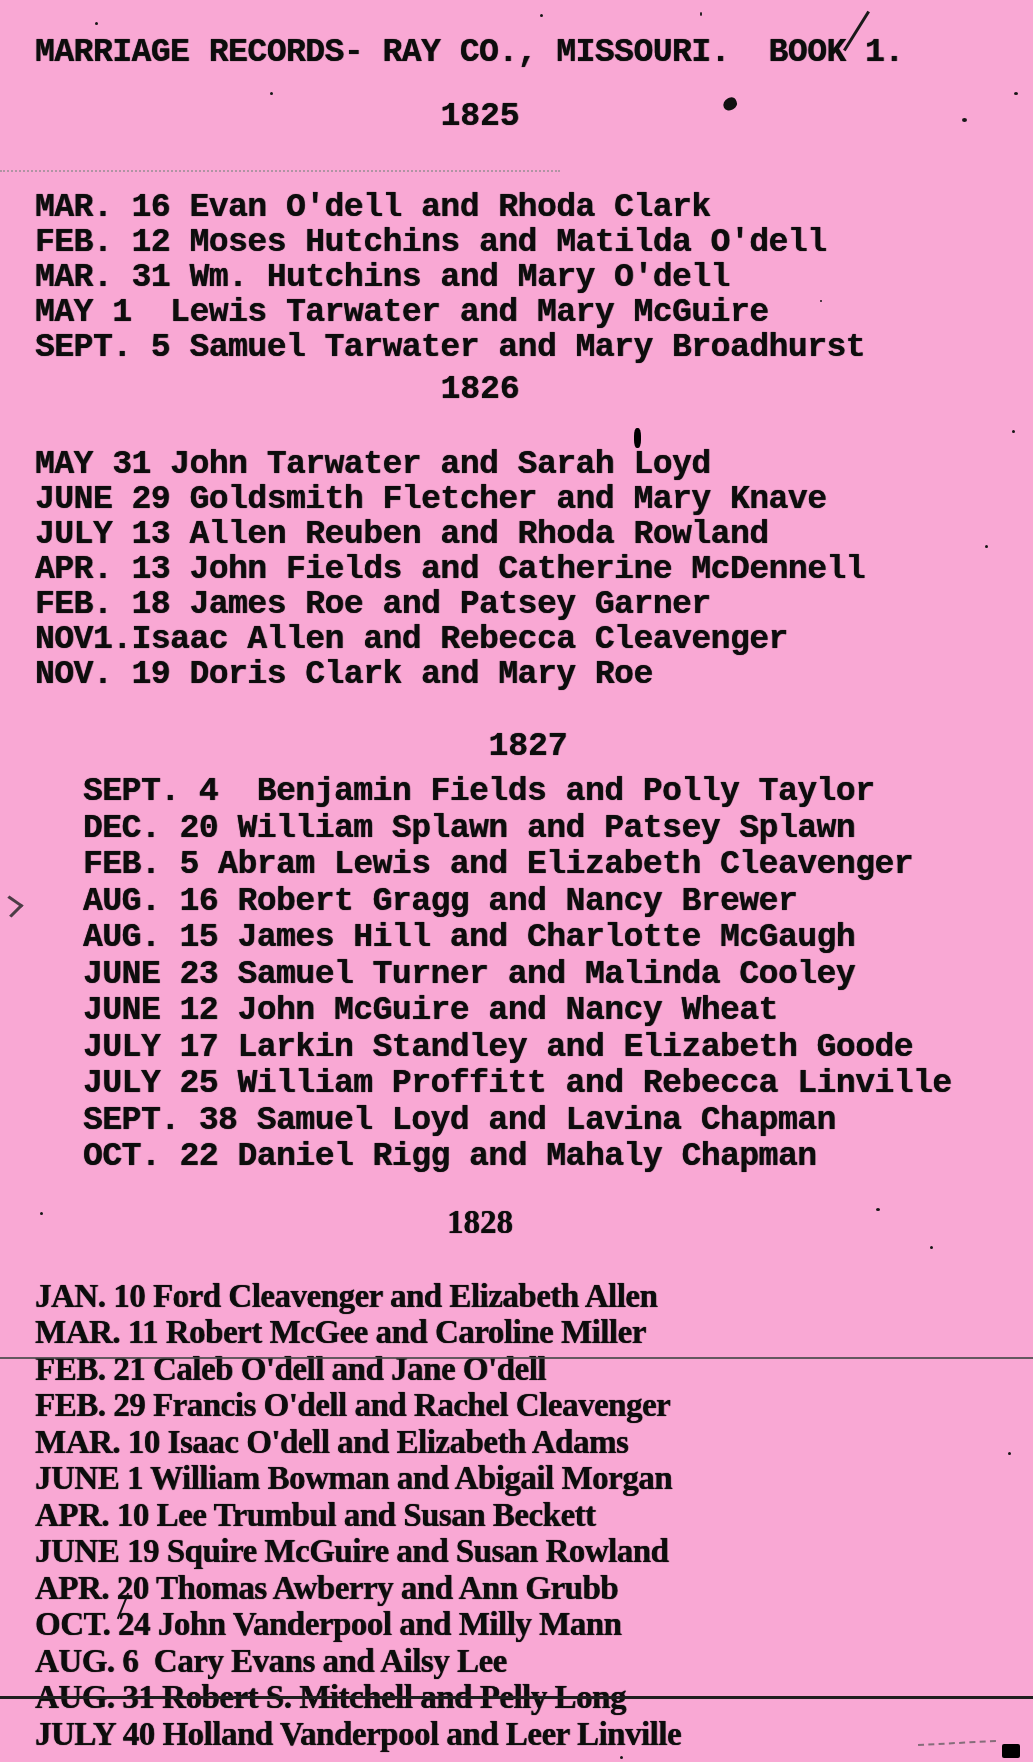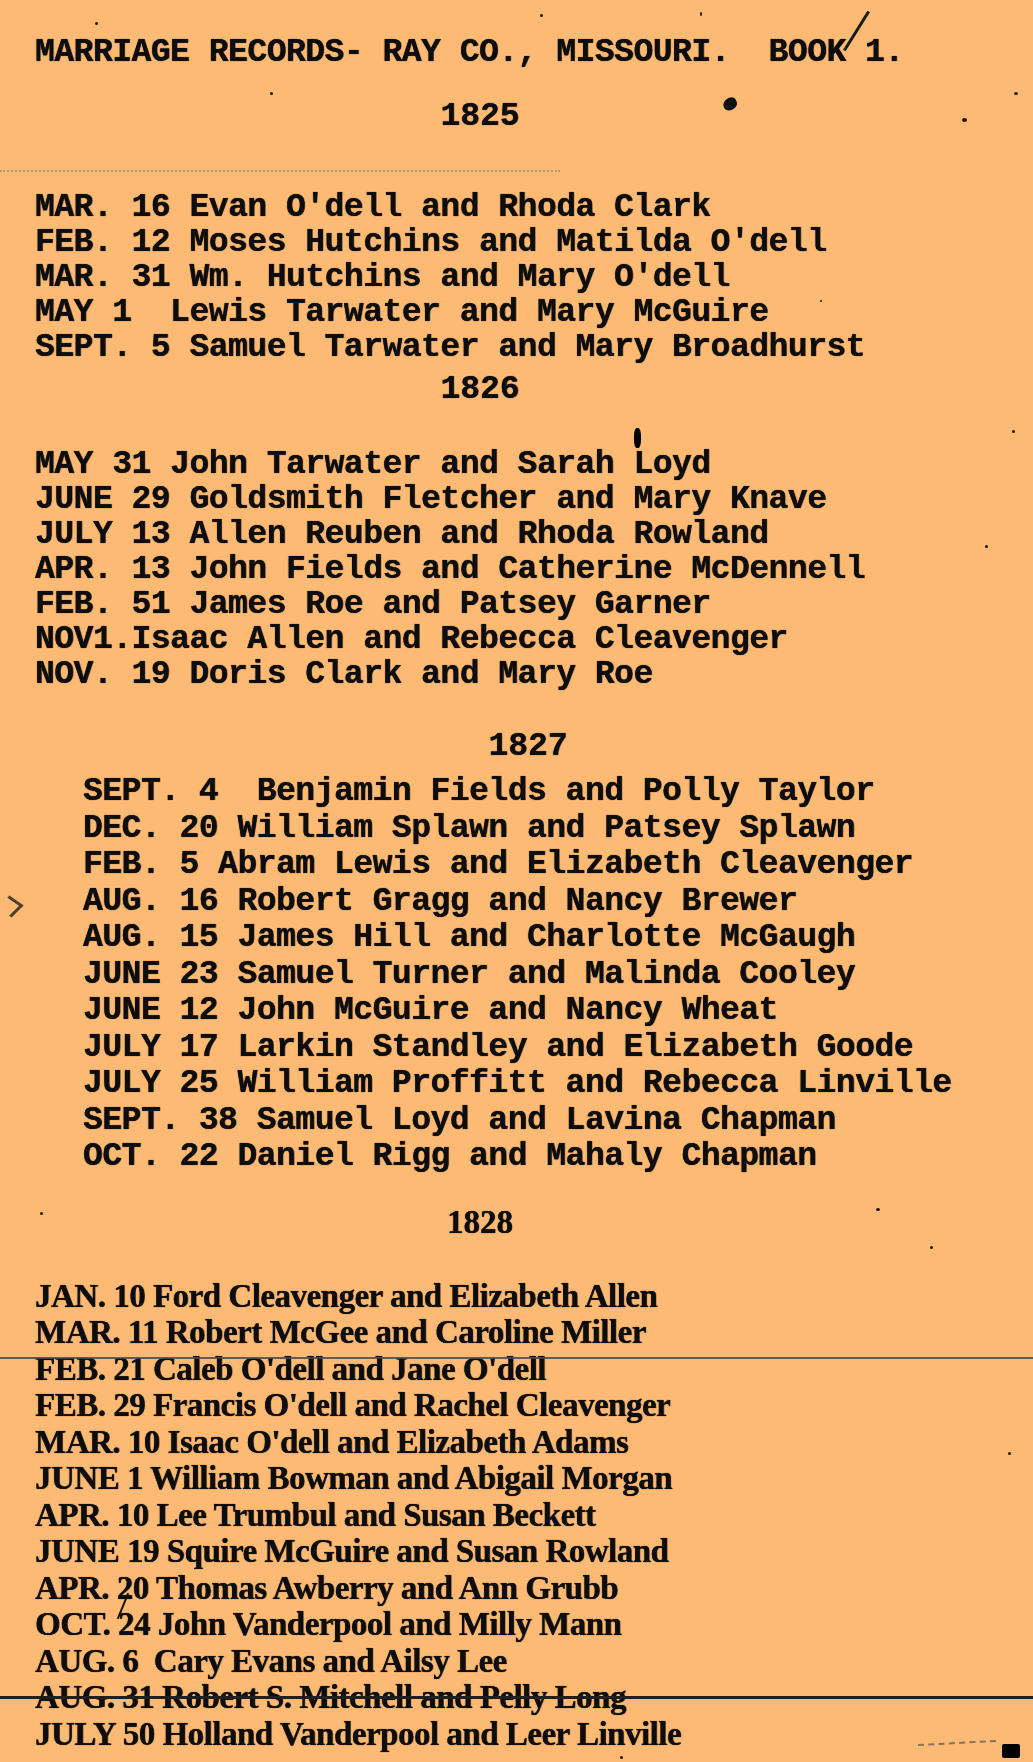--- a/index.html
+++ b/index.html
@@ -1,21 +1,21 @@
 <!DOCTYPE html>
 <html><head>
 <meta charset="utf-8">
 <style>
   html,body{margin:0;padding:0;}
   body{background:#e8e8e6;}
   .page{
     position:relative;
     width:1033px;height:1762px;
     margin:0 auto;
-    background:#fdba74;
+    background:#f9a8d4;
     overflow:hidden;
     font-family:"Liberation Mono","DejaVu Sans Mono",monospace;
     font-weight:bold;
     color:#0d0d0d;
     text-shadow:0 0 1px rgba(10,10,10,.85), .6px .4px 0 rgba(20,20,20,.45);
   }
   .doc-title{
     margin:36px 0 0 35px;
     font-size:33px;line-height:34px;
     white-space:pre;
@@ -77,21 +77,21 @@
         </div>
   </div>
 
   <div class="section sec1">
     <div class="year-heading">1826</div>
     <div class="entries">
           <div class="entry">MAY 31 John Tarwater and Sarah Loyd</div>
           <div class="entry">JUNE 29 Goldsmith Fletcher and Mary Knave</div>
           <div class="entry">JULY 13 Allen Reuben and Rhoda Rowland</div>
           <div class="entry">APR. 13 John Fields and Catherine McDennell</div>
-          <div class="entry">FEB. 51 James Roe and Patsey Garner</div>
+          <div class="entry">FEB. 18 James Roe and Patsey Garner</div>
           <div class="entry">NOV1.Isaac Allen and Rebecca Cleavenger</div>
           <div class="entry">NOV. 19 Doris Clark and Mary Roe</div>
         </div>
   </div>
 
   <div class="section sec2">
     <div class="year-heading">1827</div>
     <div class="entries">
           <div class="entry">SEPT. 4  Benjamin Fields and Polly Taylor</div>
           <div class="entry">DEC. 20 William Splawn and Patsey Splawn</div>
@@ -115,21 +115,21 @@
           <div class="entry">FEB. 21 Caleb O'dell and Jane O'dell</div>
           <div class="entry">FEB. 29 Francis O'dell and Rachel Cleavenger</div>
           <div class="entry">MAR. 10 Isaac O'dell and Elizabeth Adams</div>
           <div class="entry">JUNE 1 William Bowman and Abigail Morgan</div>
           <div class="entry">APR. 10 Lee Trumbul and Susan Beckett</div>
           <div class="entry">JUNE 19 Squire McGuire and Susan Rowland</div>
           <div class="entry">APR. 20 Thomas Awberry and Ann Grubb</div>
           <div class="entry">OCT. 24 John Vanderpool and Milly Mann</div>
           <div class="entry">AUG. 6  Cary Evans and Ailsy Lee</div>
           <div class="entry">AUG. 31 Robert S. Mitchell and Pelly Long</div>
-          <div class="entry">JULY 50 Holland Vanderpool and Leer Linville</div>
+          <div class="entry">JULY 40 Holland Vanderpool and Leer Linville</div>
         </div>
   </div>
 </div>
 
   <div class="artifact pen-slash"></div>
   <div class="artifact ink-blob-top"></div>
   <div class="artifact smudge-dotted-top"></div>
   <div class="artifact margin-chevron"></div>
   <div class="artifact ink-blot-june29"></div>
   <div class="artifact underline-feb21"></div>

